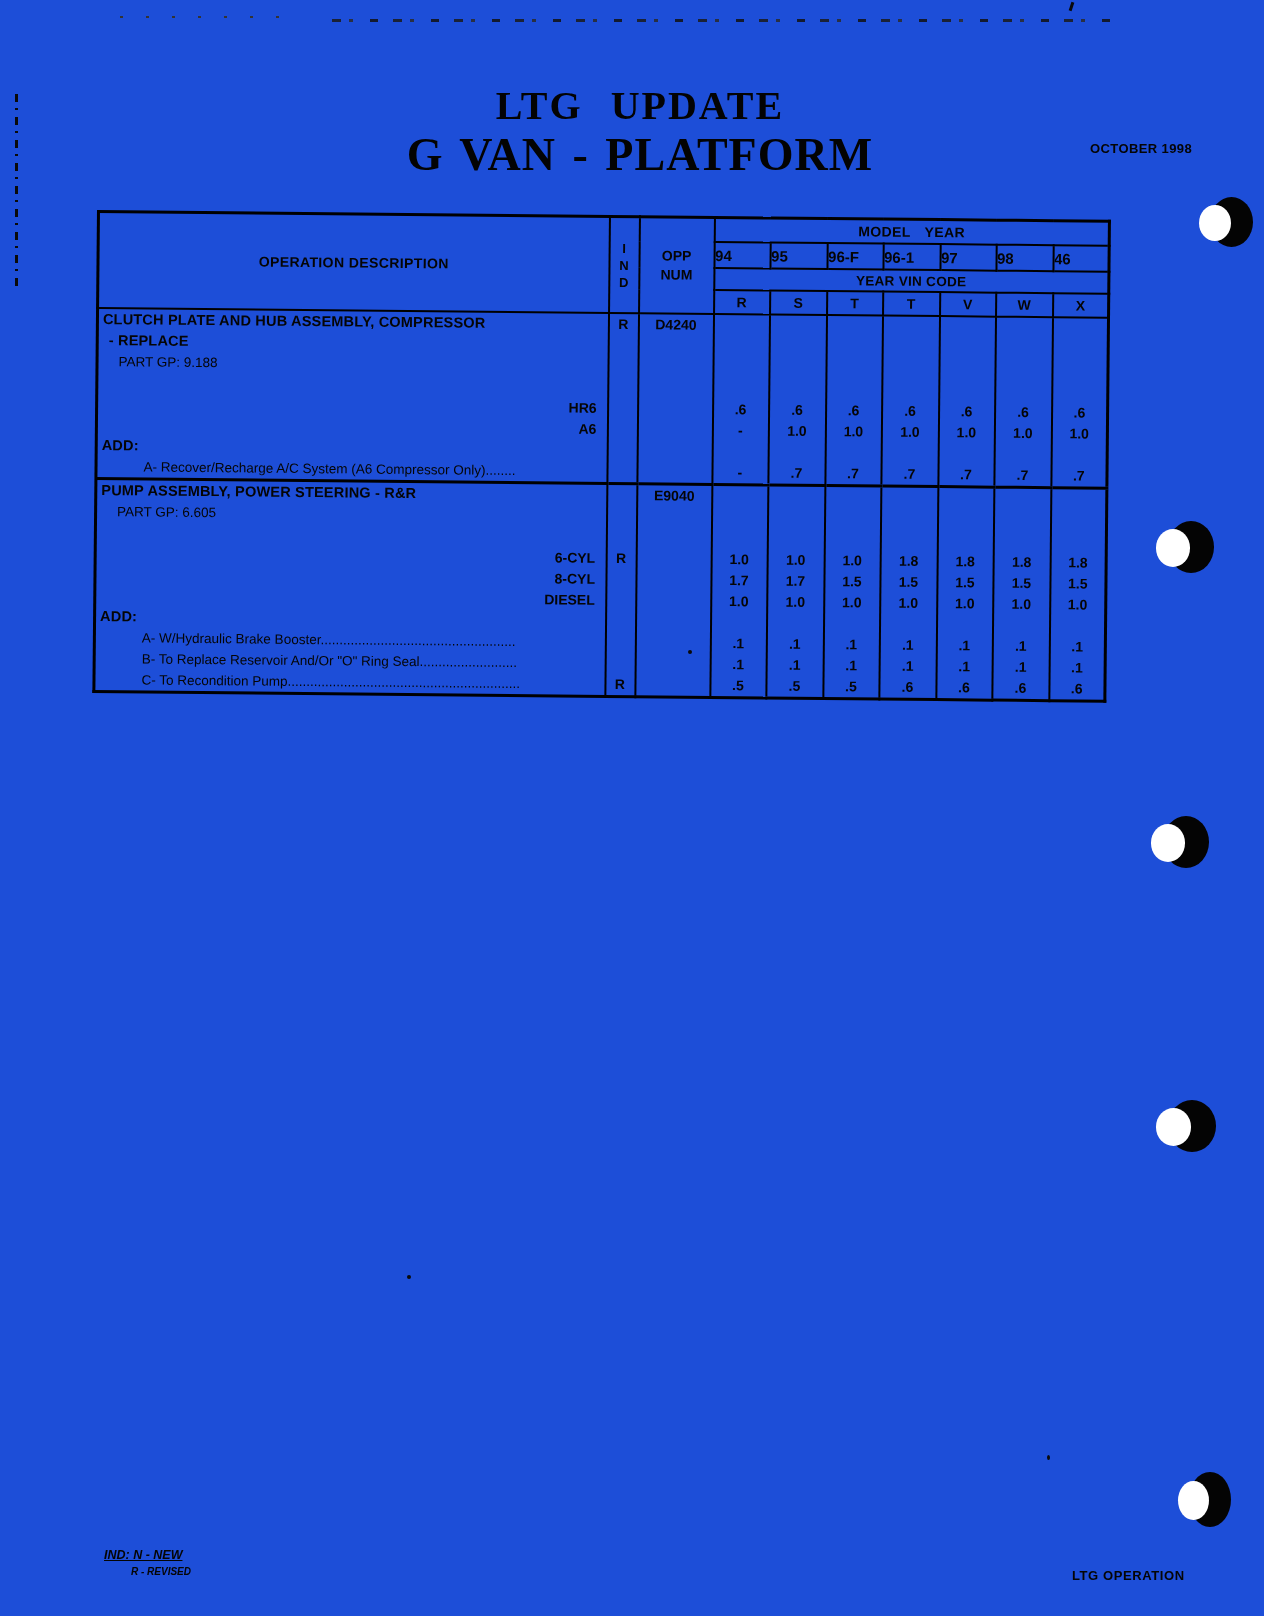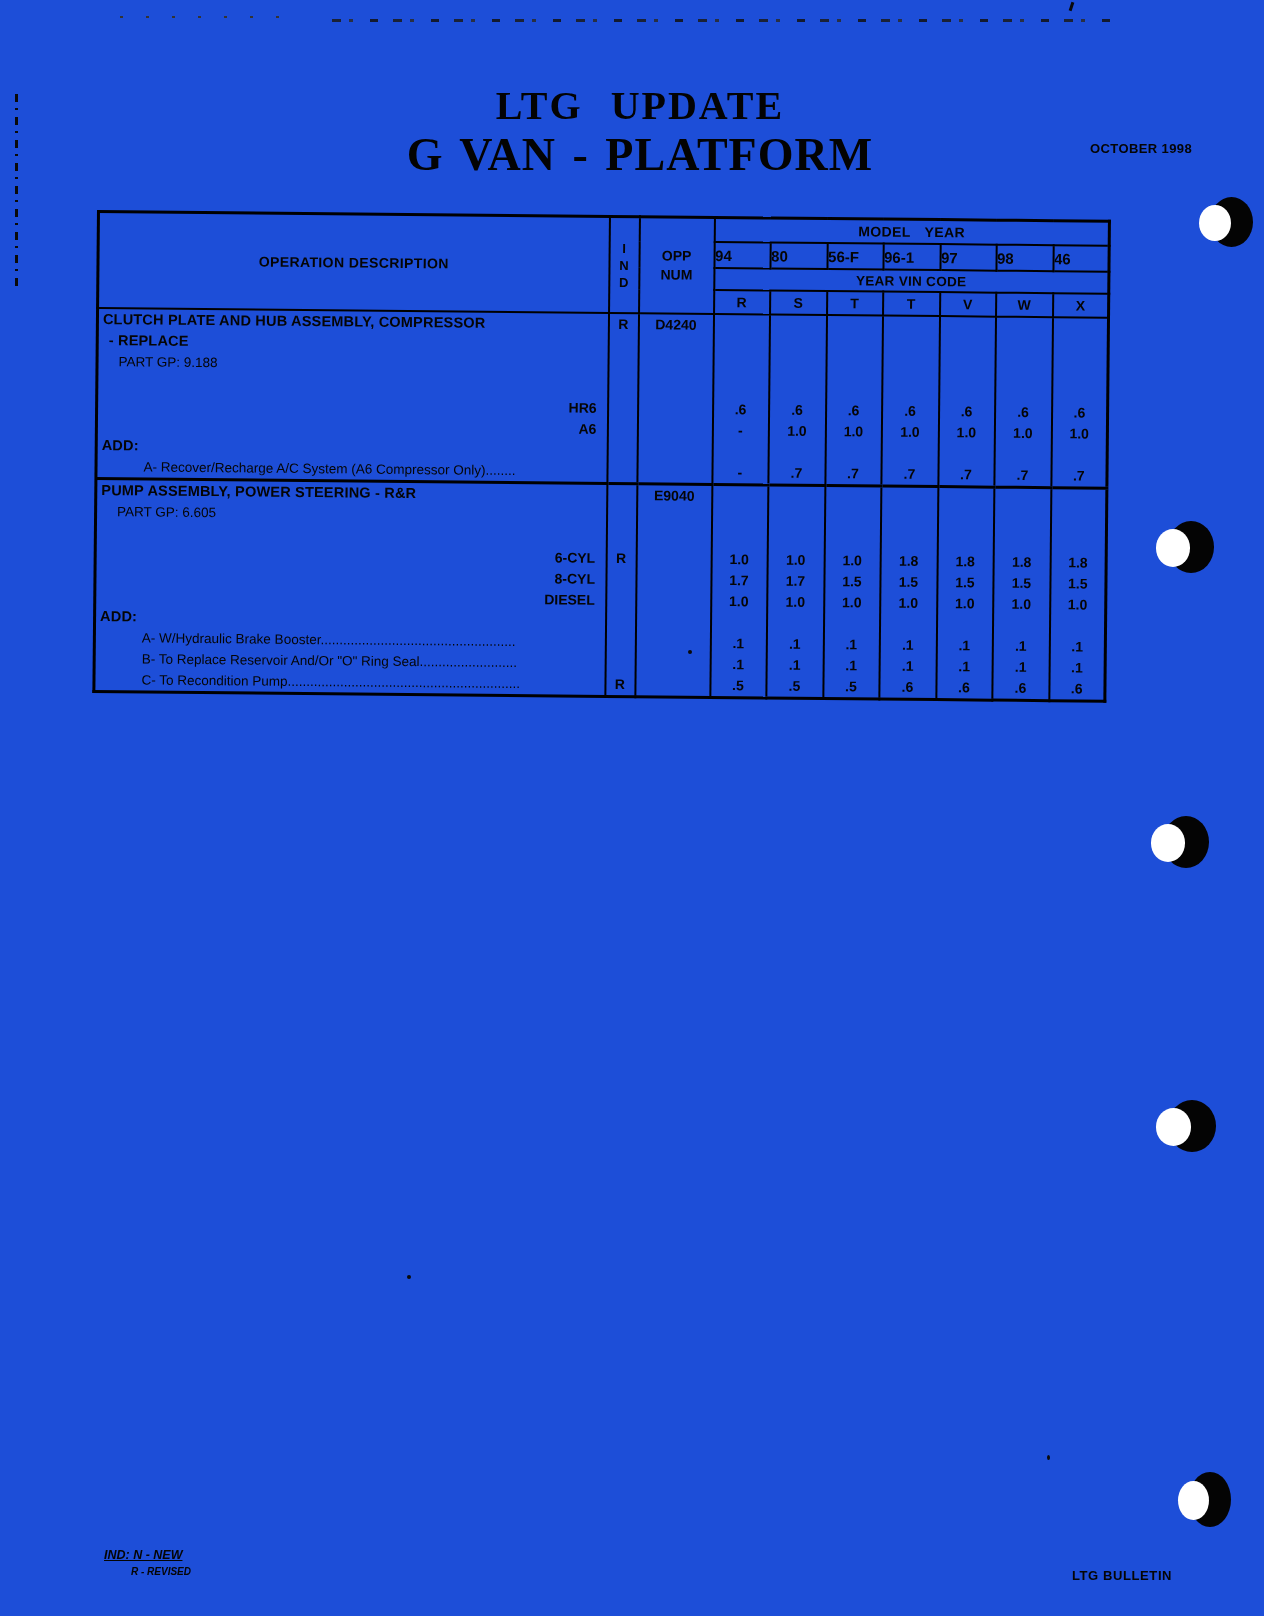--- a/index.html
+++ b/index.html
@@ -130,22 +130,22 @@
             <div>D</div>
           </td>
           <td class="h-opp" rowspan="4">
             <div>OPP</div>
             <div>NUM</div>
           </td>
           <td class="h-my" colspan="7">MODEL YEAR</td>
         </tr>
         <tr class="years-row">
           <td>94</td>
-          <td>80</td>
-          <td>56-F</td>
+          <td>95</td>
+          <td>96-F</td>
           <td>96-1</td>
           <td>97</td>
           <td>98</td>
           <td>46</td>
         </tr>
         <tr>
           <td class="h-vinlabel" colspan="7">YEAR VIN CODE</td>
         </tr>
         <tr class="vin-row">
           <td>R</td>
@@ -381,15 +381,15 @@
               <div class="line">.1</div>
               <div class="line">.6</div>
             </td>
           </tr>
         </tbody>
     </table>
   </div>
 
   <div class="foot-left1">IND: N - NEW</div>
   <div class="foot-left2">R - REVISED</div>
-  <div class="foot-right">LTG BULLETIN</div>
+  <div class="foot-right">LTG OPERATION</div>
 
 </div>
 
 </body></html>

